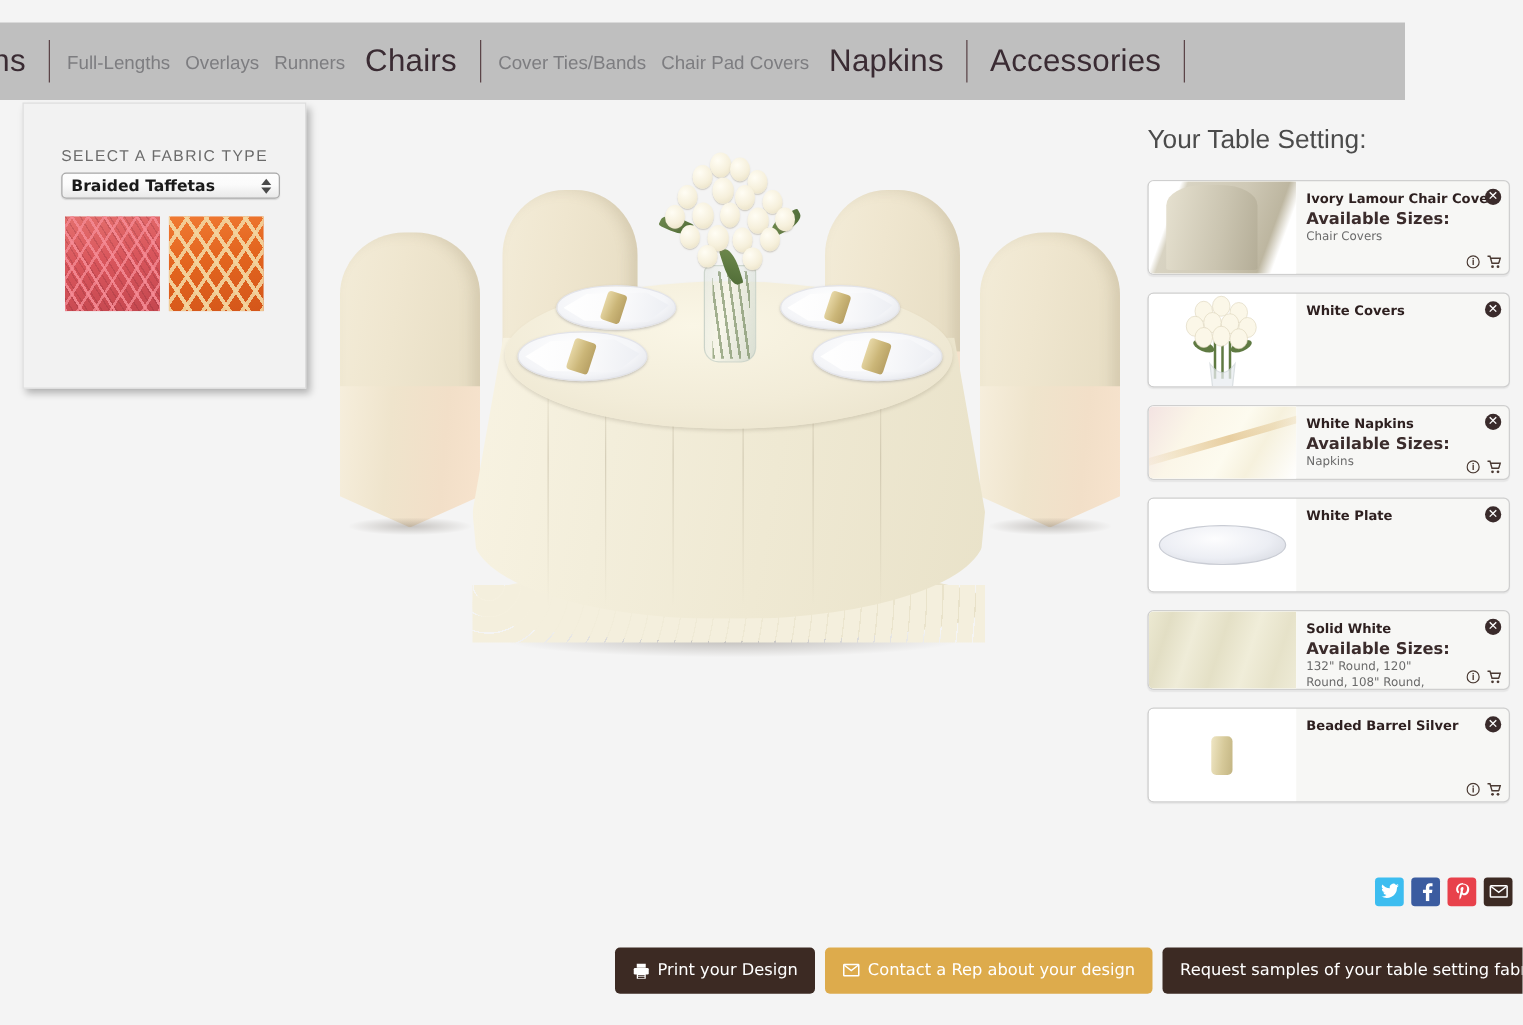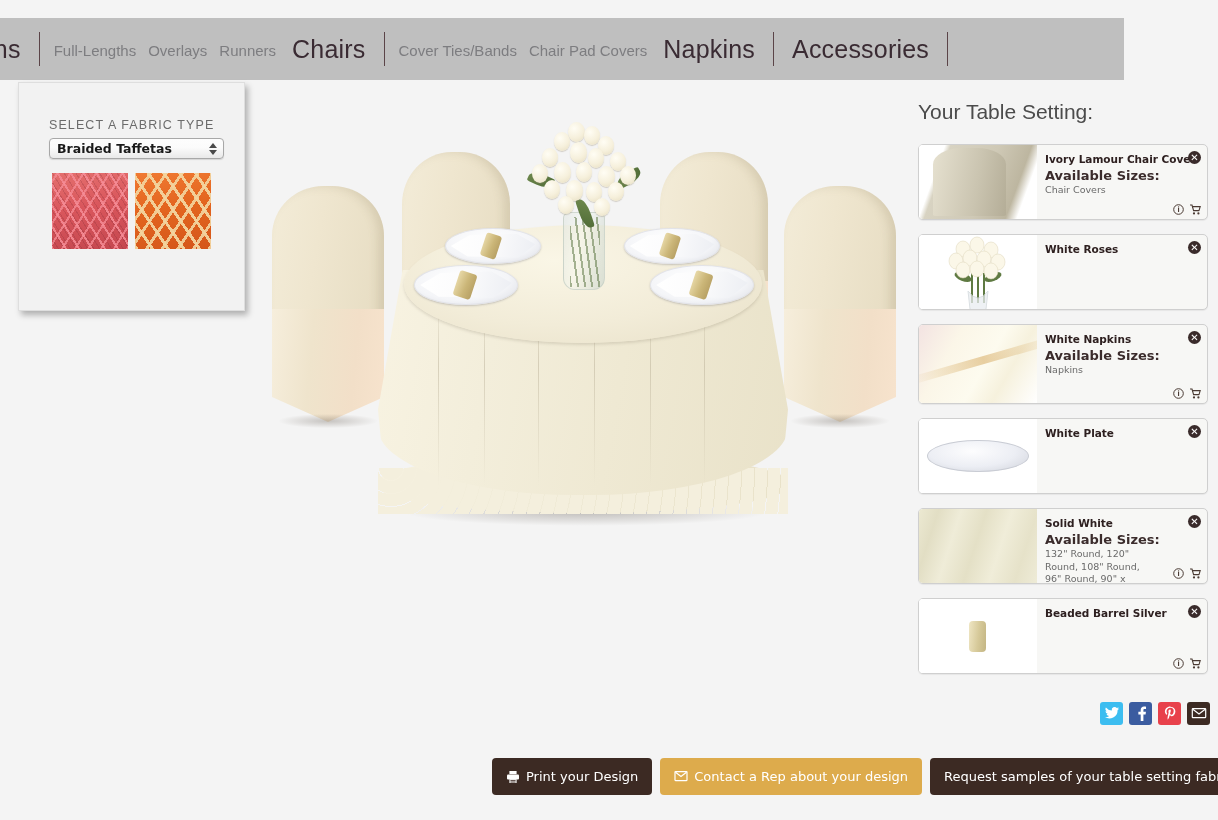--- a/index.html
+++ b/index.html
@@ -472,26 +472,26 @@
           <ellipse cx="51" cy="23" rx="7" ry="8"></ellipse>
             <ellipse cx="65" cy="24" rx="7" ry="8"></ellipse>
           <ellipse cx="79" cy="27" rx="7" ry="8"></ellipse>
             <ellipse cx="44" cy="35" rx="7" ry="8"></ellipse>
           <ellipse cx="58" cy="34" rx="7" ry="8"></ellipse>
             <ellipse cx="72" cy="36" rx="7" ry="8"></ellipse>
         </g>
       </svg>
     </div>
     <div class="card-body">
-      <div class="card-title">White Roses</div>
+      <div class="card-title">White Covers</div>
       <div class="card-close">✕</div>
     </div>
   </div>
 
-  <div class="item-card" style="height:80px">
+  <div class="item-card" style="height:60px">
     <div class="card-thumb">
         <span class="th-napkins"></span>
       </div>
     <div class="card-body">
       <div class="card-title">White Napkins</div>
       <div class="card-sub">Available Sizes:</div>
       <div class="card-sizes">Napkins</div>
       <div class="card-close">✕</div>
       <div class="card-actions">
         <svg width="11" height="11" viewBox="0 0 11 11">
@@ -514,21 +514,21 @@
         <span class="th-plate">
           <span class="p"></span>
         </span>
       </div>
     <div class="card-body">
       <div class="card-title">White Plate</div>
       <div class="card-close">✕</div>
     </div>
   </div>
 
-  <div class="item-card" style="height:76px">
+  <div class="item-card" style="height:64px">
     <div class="card-thumb">
         <span class="th-solidwhite"></span>
       </div>
     <div class="card-body">
       <div class="card-title">Solid White</div>
       <div class="card-sub">Available Sizes:</div>
       <div class="card-sizes">132" Round, 120" Round, 108" Round, 96" Round, 90" x 156" Banquet, 90" x 90" Square</div>
       <div class="card-close">✕</div>
       <div class="card-actions">
         <svg width="11" height="11" viewBox="0 0 11 11">

